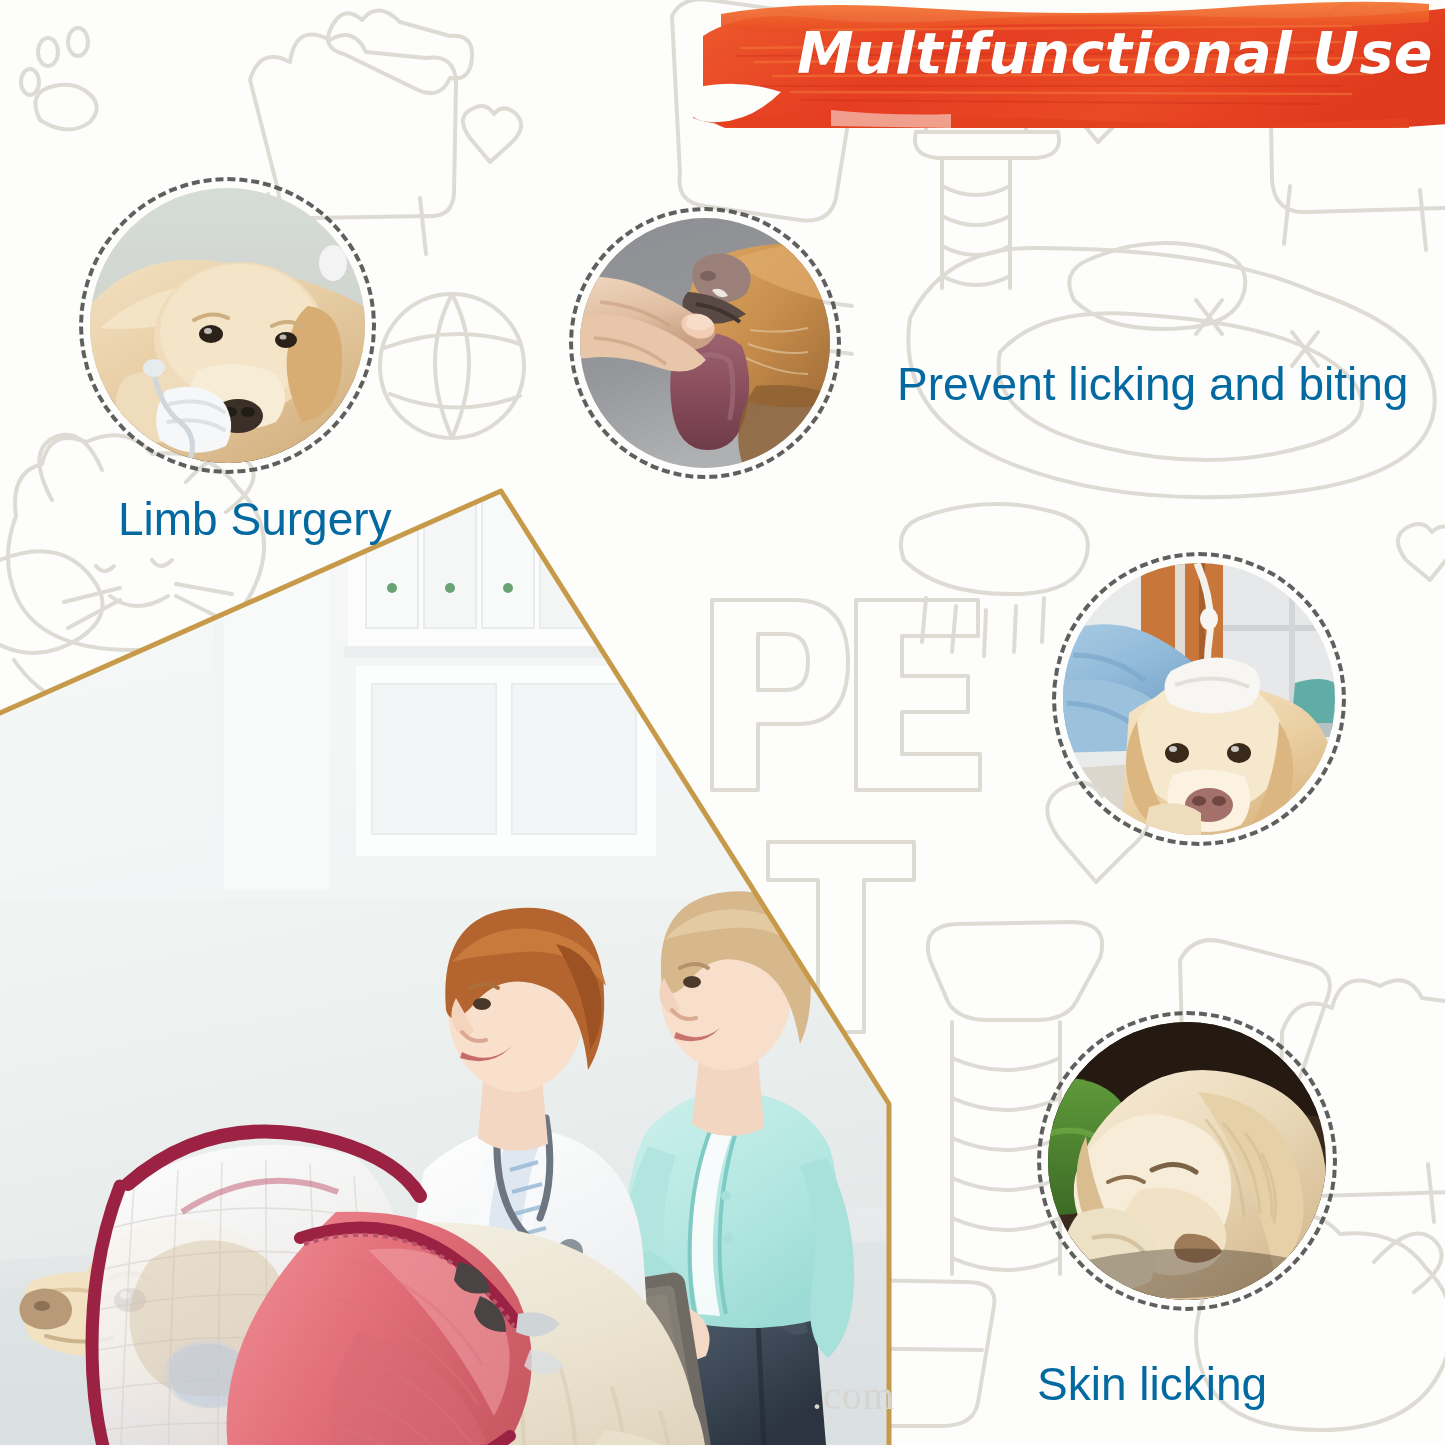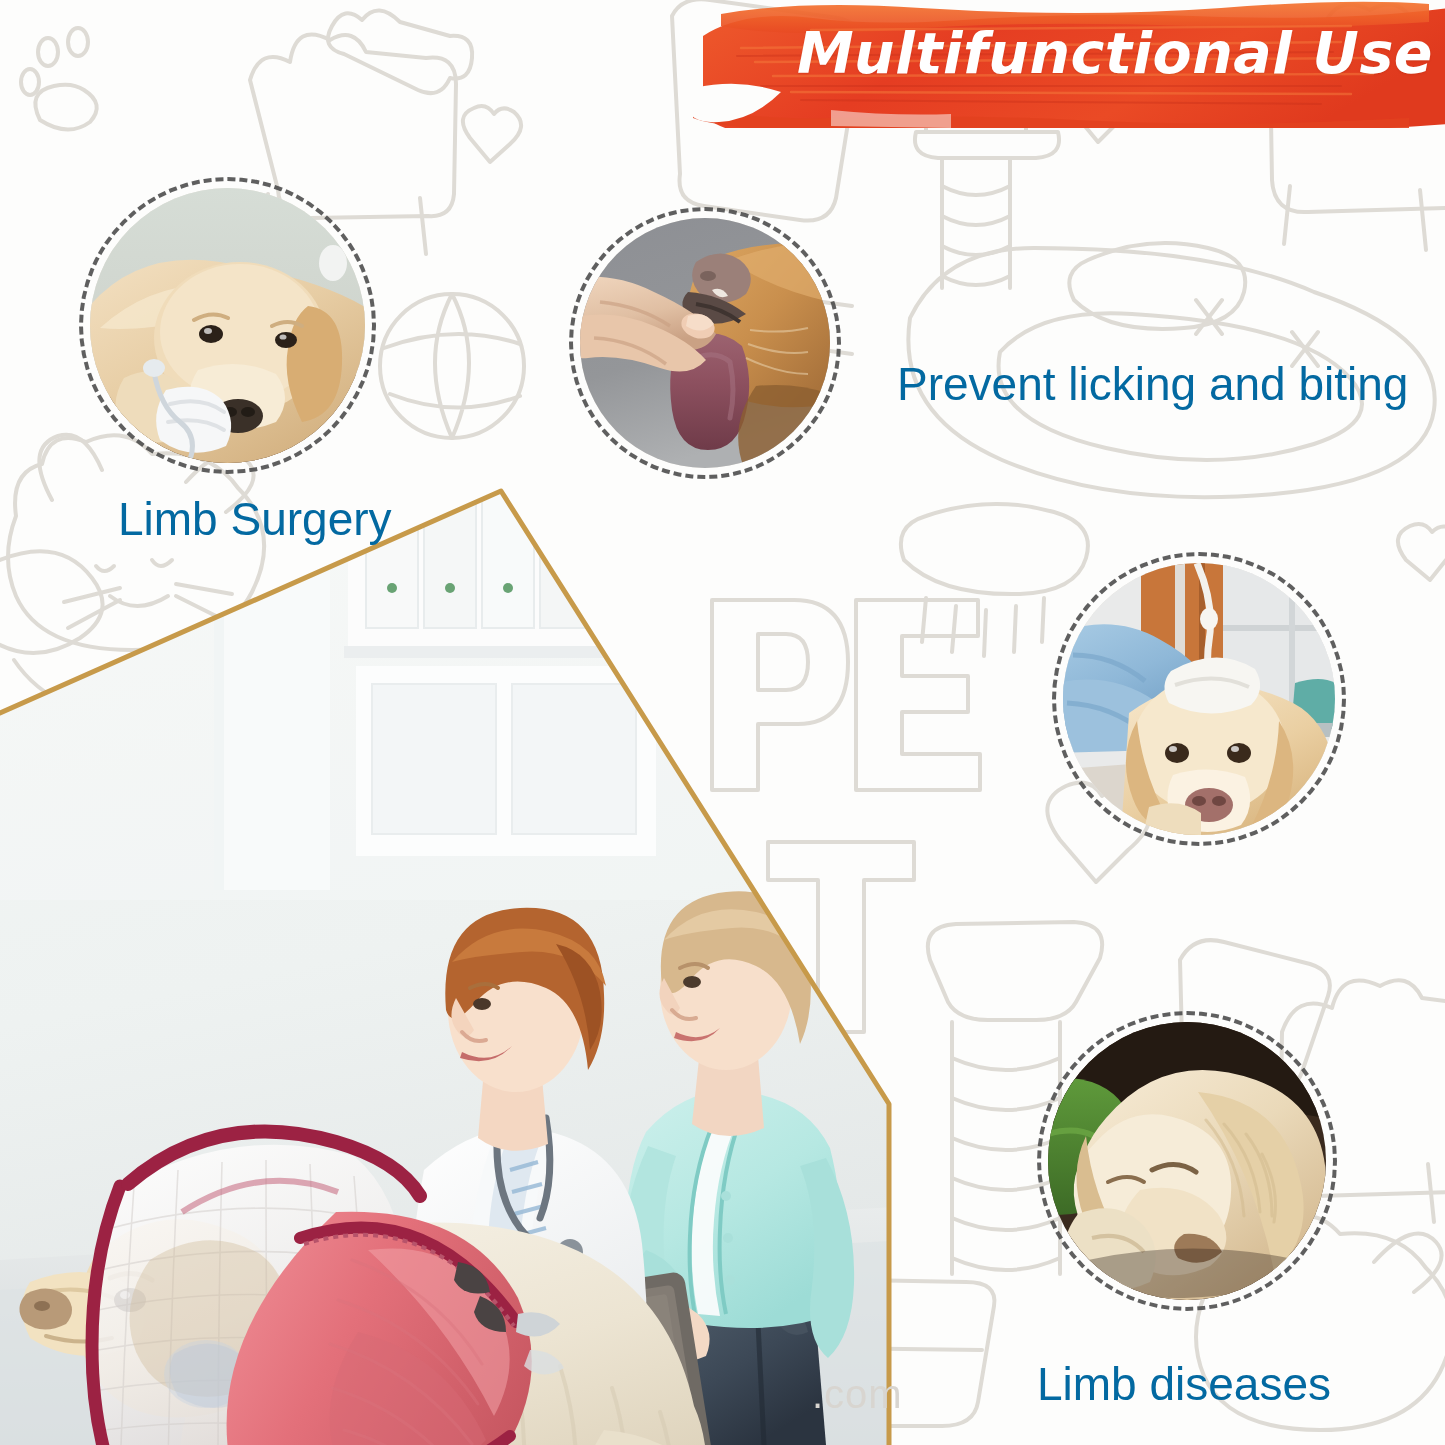--- a/index.html
+++ b/index.html
@@ -94,21 +94,21 @@
     position:absolute; inset:0;
     z-index:2;
     pointer-events:none;
   }
   .hero-border svg { width:100%; height:100%; display:block; }
 
   .watermark-com {
     position:absolute;
     left:812px; top:1372px;
     font-size:40px;
-    font-family:Liberation Sans, sans-serif;
+    font-family:Liberation Serif, serif;
     color:#d8d5d0;
     z-index:5;
     letter-spacing:1px;
   }
 </style>
 </head>
 <body>
 
 <div id="stage">
 
@@ -449,21 +449,21 @@
         <path d="M38 114 q-18 38 -2 82 q12 32 38 26 q-30 -50 -36 -108Z" fill="#d9bd90"></path>
 
         <path d="M30 192 q40 -16 66 12 q20 24 6 56 q-44 20 -82 -4 q-12 -36 10 -64Z" fill="#ece0c5"></path>
         <path d="M44 216 q32 -8 52 14" stroke="#d4c2a0" stroke-width="4" fill="none"></path>
 
         <path d="M40 238 q100 -22 200 -2 q-10 38 -104 40 q-88 2 -96 -38Z" fill="#2e2016" opacity=".35"></path>
       </svg>
     </div>
     <div class="ring"></div>
   </div>
-  <div class="caption" id="cap-skin">Limb diseases</div>
+  <div class="caption" id="cap-skin">Skin licking</div>
 
   <div class="hero">
     <div class="hero-clip">
       <svg viewBox="0 0 945 975" preserveAspectRatio="xMidYMid slice" xmlns="http://www.w3.org/2000/svg">
         <defs>
           <linearGradient id="room" x1="0" y1="0" x2="0.2" y2="1">
             <stop offset="0%" stop-color="#f4f7f6"></stop>
             <stop offset="55%" stop-color="#eef2f1"></stop>
             <stop offset="100%" stop-color="#e2e6e6"></stop>
           </linearGradient>

